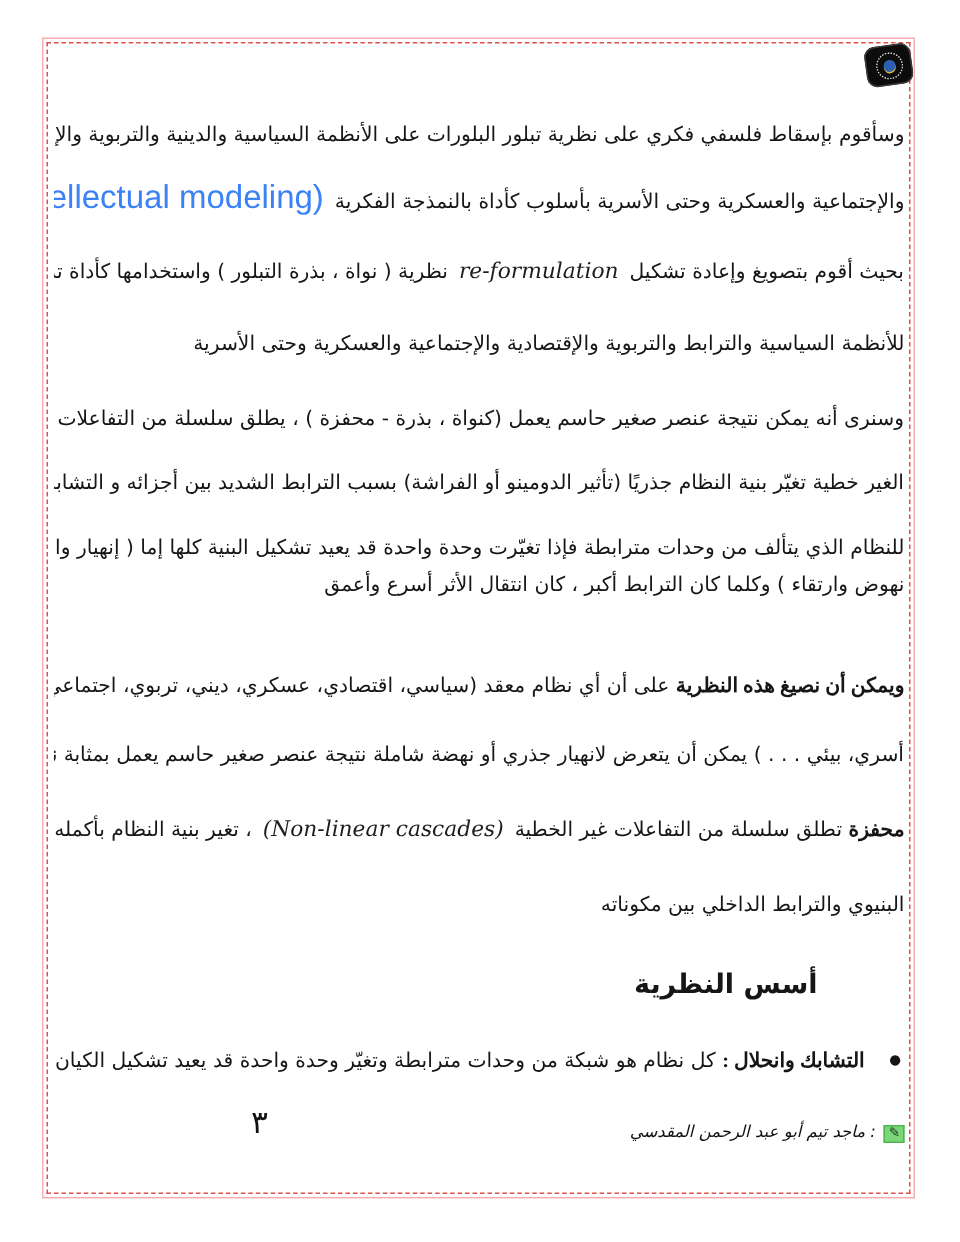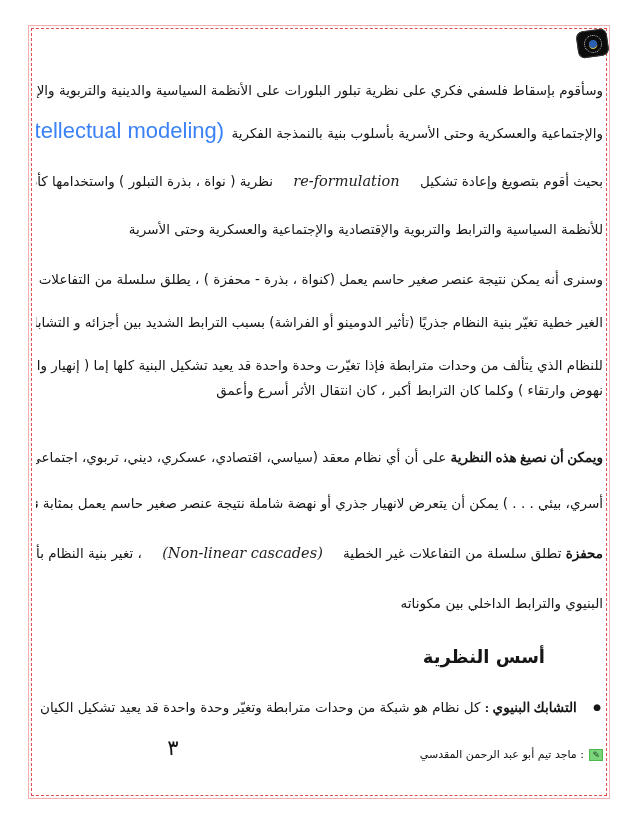--- a/index.html
+++ b/index.html
@@ -57,38 +57,39 @@
     direction: ltr; unicode-bidi: embed;
     font-family: Liberation Sans, sans-serif;
     font-size: 22px; color: #3b82f6;
     margin: 0 3px;
   }
   .en-script {
     direction: ltr; unicode-bidi: embed;
     font-style: italic;
     font-family: "DejaVu Serif", serif;
     font-size: 14.5px; color: #1d1d1d;
-    margin: 0 16px;
+    margin: 0 3px;
   }
   .heading { font-size: 18px; font-weight: bold; }
   .bullet-dot {
     display: inline-block;
     font-size: 9px; vertical-align: 2px;
     margin-left: 12px; margin-right: 2px;
   }
   .page-number {
     position: absolute; left: 158px; top: 736px;
     width: 30px; text-align: center;
     font-size: 21px; color: #111;
   }
   .signature {
     position: absolute; right: 37px; top: 748px;
     direction: rtl; text-align: center;
     font-size: 11px; color: #111;
     white-space: nowrap;
+    font-style: italic;
   }
   .pen {
     display: inline-block;
     background: #7bd67b;
     border: 1px solid #4db84d;
     font-size: 9px; line-height: 10px;
     padding: 0 2px; margin-left: 2px;
     color: #1a3a1a;
   }
 </style>
@@ -105,21 +106,21 @@
     <div class="stamp-ring">
       <div class="stamp-core"></div>
     </div>
   </div>
 
   <div class="line" style="top:74px">
     <span>وسأقوم بإسقاط فلسفي فكري على نظرية تبلور البلورات على الأنظمة السياسية والدينية والتربوية والإقتصادية</span>
   </div>
 
   <div class="line" style="top:115px">
-    <span>والإجتماعية والعسكرية وحتى الأسرية بأسلوب بنية بالنمذجة الفكرية</span>
+    <span>والإجتماعية والعسكرية وحتى الأسرية بأسلوب كأداة بالنمذجة الفكرية</span>
     <span class="en">(Intellectual modeling)</span>
   </div>
 
   <div class="line" style="top:165px">
     <span>بحيث أقوم بتصويغ وإعادة تشكيل</span>
     <span class="en-script">re-formulation</span>
     <span>نظرية ( نواة ، بذرة التبلور ) واستخدامها كأداة تدمير أو نهوض</span>
   </div>
 
   <div class="line" style="top:213px">
@@ -162,21 +163,21 @@
   <div class="line" style="top:587px">
     <span>البنيوي والترابط الداخلي بين مكوناته</span>
   </div>
 
   <div class="line heading" style="top:641px; right:95px">
     <span>أسس النظرية</span>
   </div>
 
   <div class="line" style="top:691px">
     <span class="bullet-dot">●</span>
-    <span class="b">التشابك البنيوي :</span>
+    <span class="b">التشابك وانحلال :</span>
     <span>كل نظام هو شبكة من وحدات مترابطة وتغيّر وحدة واحدة قد يعيد تشكيل الكيان بأكمله</span>
   </div>
 
   <div class="page-number">٣</div>
 
   <div class="signature">
     <span class="pen">✎</span>
     <span>: ماجد تيم أبو عبد الرحمن المقدسي</span>
   </div>
 

